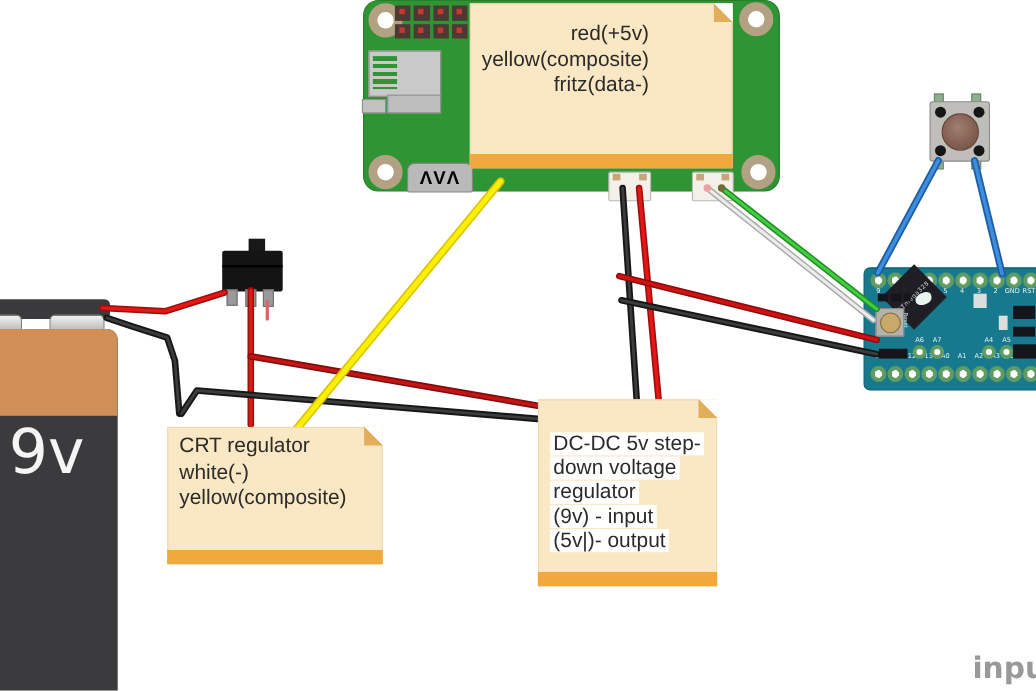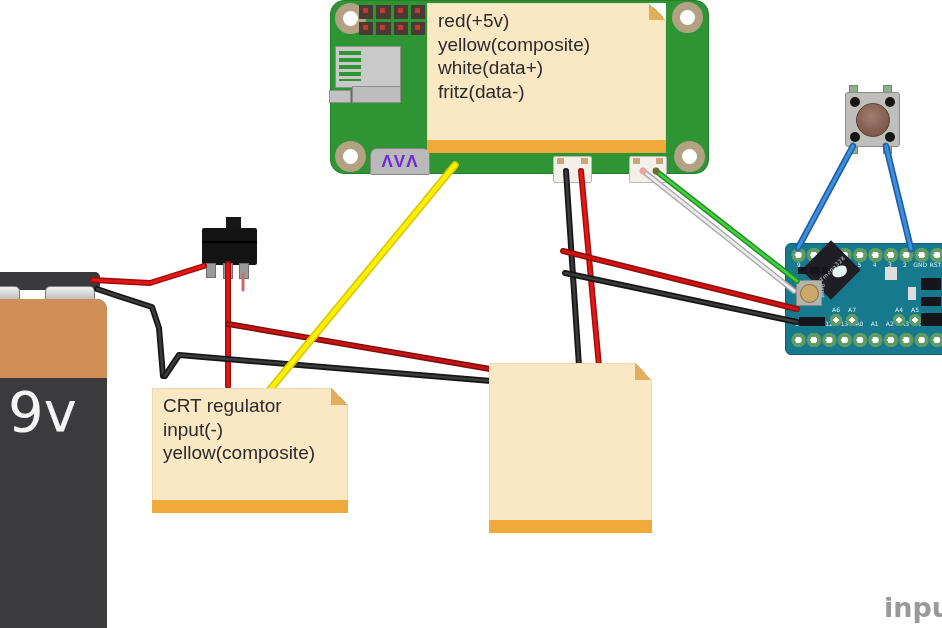--- a/index.html
+++ b/index.html
@@ -15,21 +15,21 @@
        grid-template-columns:repeat(4,1fr);grid-template-rows:repeat(2,1fr);gap:3px;}
   .hdr span{position:relative;background:#4a3a33;}
   .hdr span::after{content:"";position:absolute;left:4px;top:3px;width:5px;height:5px;background:#c03a30;}
   .sd-card{position:absolute;left:4px;top:45px;width:64px;height:40px;background:#c9c9c9;border:1px solid #8f8f8f;}
   .sd-stripes{position:absolute;left:3px;top:4px;width:22px;height:30px;
       background:repeating-linear-gradient(180deg,#2e9434 0 4px,#c9c9c9 4px 7px);}
   .sd-tab{position:absolute;left:21px;top:85px;width:47px;height:15px;background:#bdbdbd;border:1px solid #8f8f8f;}
   .sd-bit{position:absolute;left:-2px;top:89px;width:20px;height:11px;background:#c2c2c2;border:1px solid #8f8f8f;}
   .usb{position:absolute;left:39px;top:147px;width:58px;height:25px;background:#b9b9b9;
        border:1px solid #858585;border-radius:7px 7px 2px 2px;text-align:center;
-       font-size:17px;font-weight:bold;color:#6d28d9;line-height:26px;letter-spacing:1px;}
+       font-size:17px;font-weight:bold;color:#000000;line-height:26px;letter-spacing:1px;}
   .pi-conn{position:absolute;top:155px;width:37px;height:25px;background:#f2f0e9;border:1px solid #b9b9b0;border-radius:2px;}
   .pi-conn i{position:absolute;top:1px;width:7px;height:6px;background:#c9a678;}
 
   
   .note{position:absolute;background:#fae7c3;z-index:6;box-shadow:0 0 0 1px #eed9ae inset;}
   .note .strip{position:absolute;left:0;bottom:0;width:100%;height:13px;background:#f2a93c;}
   .note .fold{position:absolute;top:0;right:0;width:17px;height:17px;
               background:linear-gradient(225deg,#ffffff 50%,#e2ae5c 50%);}
   .note .lines{position:absolute;color:#2b2b2b;font-size:19px;line-height:23.5px;}
   .note .line{display:block;white-space:pre;}
@@ -288,38 +288,44 @@
       <g>
           <path d="M455,165 L268,392" stroke="#d9c500" stroke-width="7.5"></path>
           <path d="M455,165 L268,392" stroke="#fcef00" stroke-width="4.5"></path>
         </g>
     </g>
   </svg>
 
   <div class="note" style="left:427px;top:3px;width:239px;height:150px;">
     <div class="strip"></div>
     <div class="fold"></div>
-    <div class="lines" style="left:11px;top:6px;">
+    <div class="lines" style="left:11px;top:16px;text-align:right;">
         <span class="line">red(+5v)</span>
         <span class="line">yellow(composite)</span>
-        <span class="line">white(data+)</span>
         <span class="line">fritz(data-)</span>
       </div>
   </div>
 
   <div class="note" style="left:152px;top:388px;width:196px;height:125px;">
     <div class="strip"></div>
     <div class="fold"></div>
     <div class="lines" style="left:11px;top:6px;">
         <span class="line">CRT regulator</span>
-        <span class="line">input(-)</span>
+        <span class="line">white(-)</span>
         <span class="line">yellow(composite)</span>
       </div>
   </div>
 
   <div class="note note-reg" style="left:489px;top:363px;width:163px;height:170px;">
     <div class="strip"></div>
     <div class="fold"></div>
+    <div class="lines" style="left:11px;top:30px;">
+        <span class="line">DC-DC 5v step-</span>
+        <span class="line">down voltage</span>
+        <span class="line">regulator</span>
+        <span class="line">(9v) - input</span>
+        <span class="line">(5v|)- output</span>
+      </div>
   </div>
 
   <div class="abs watermark">input</div>
 
 </div>
 
 </body></html>

